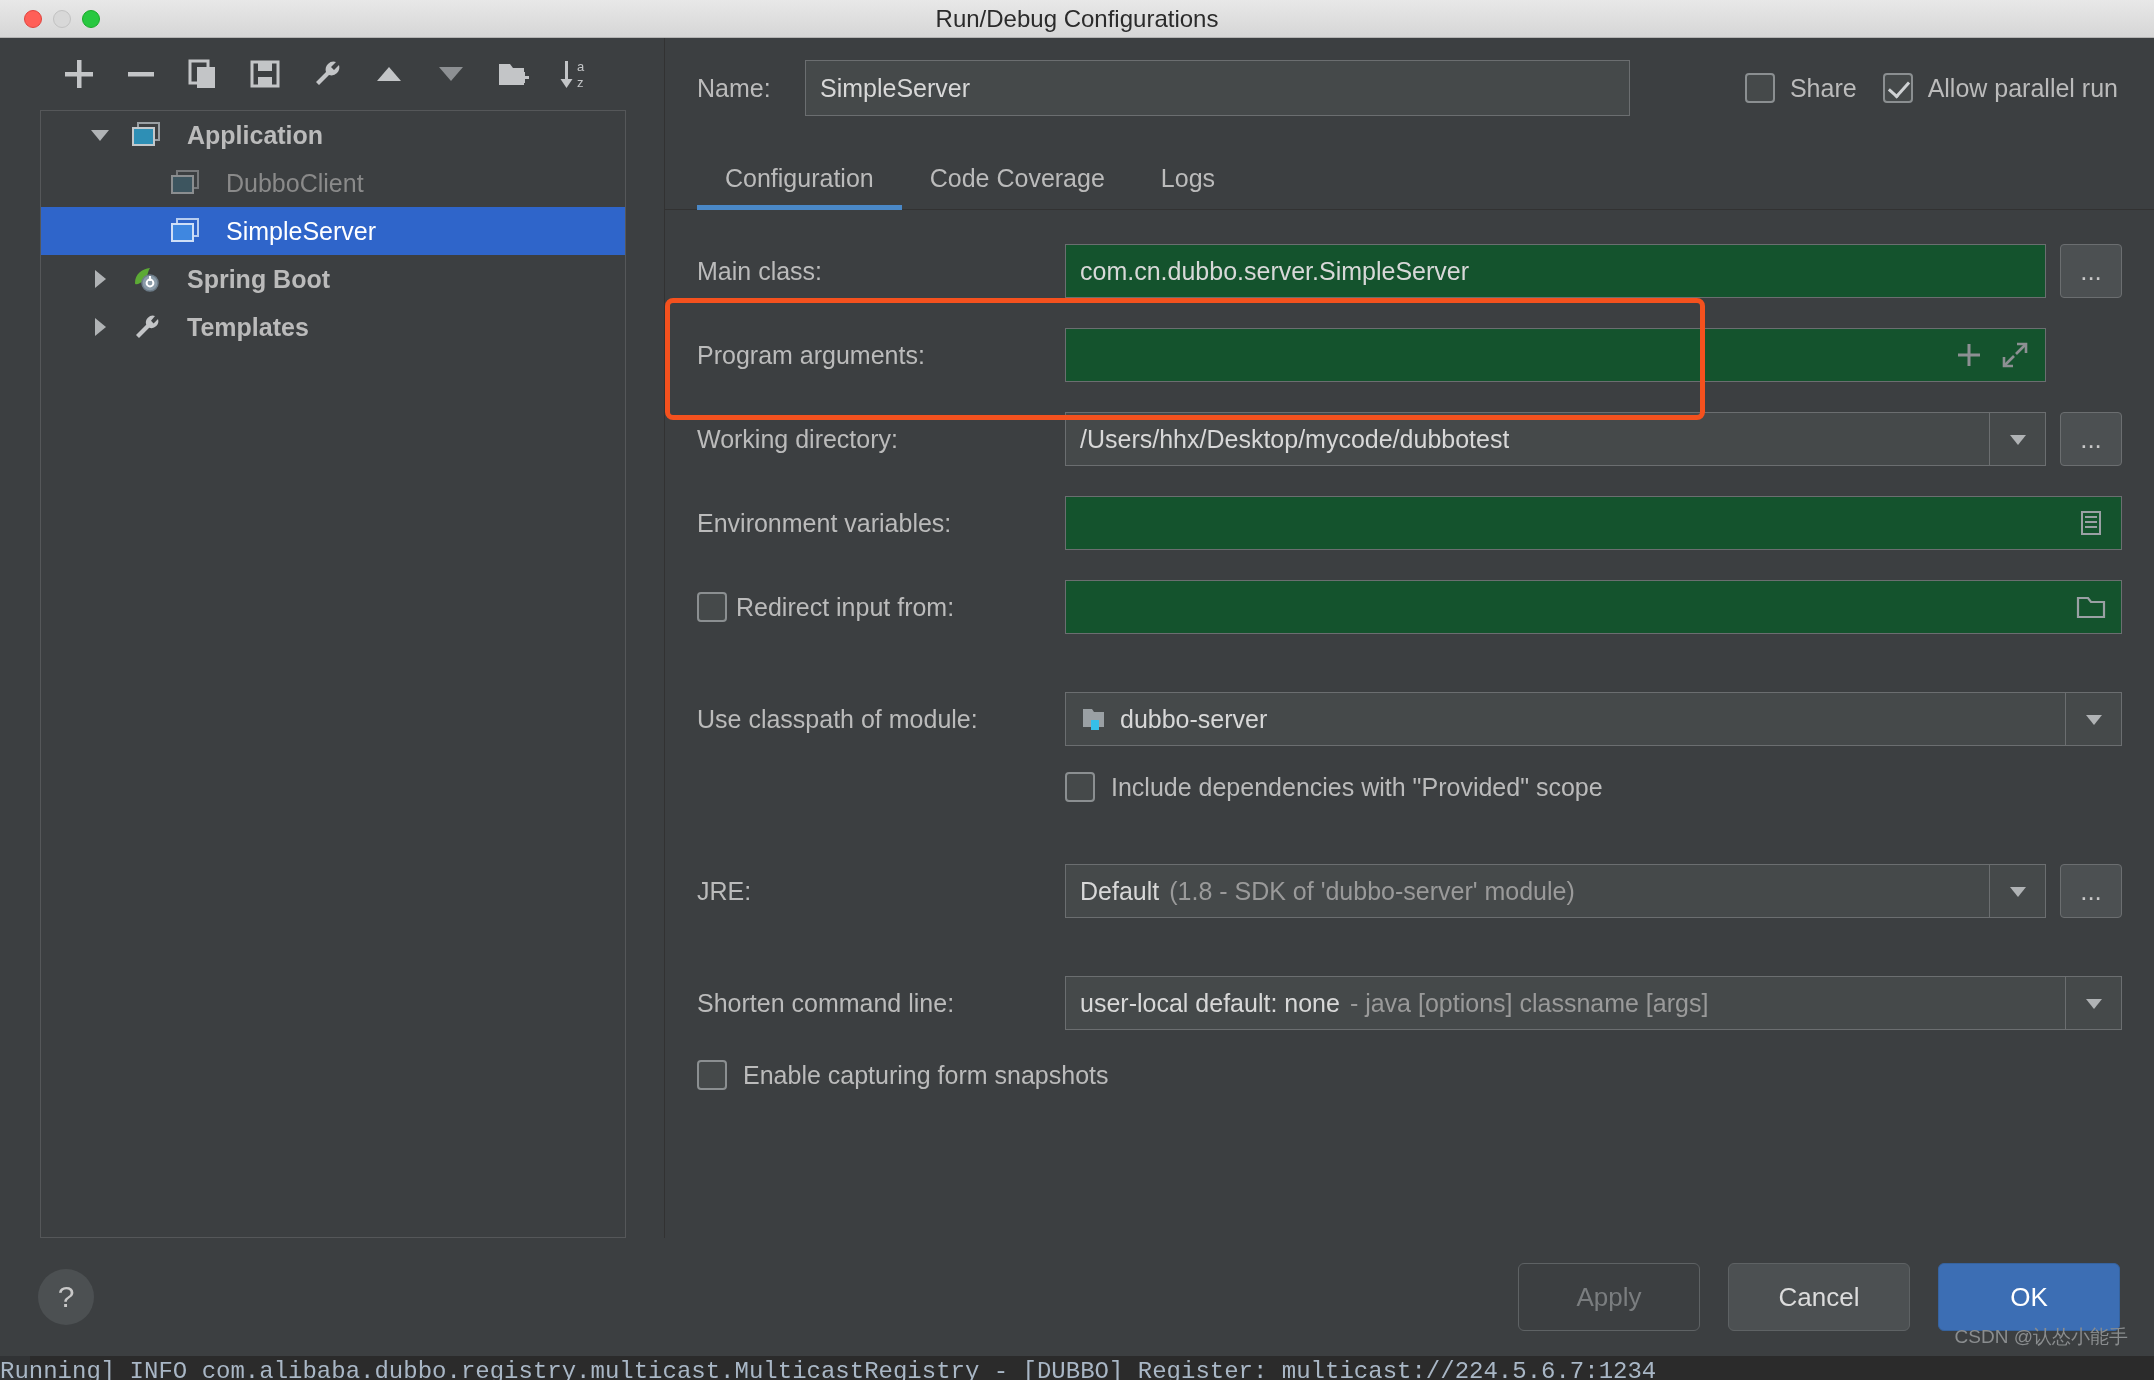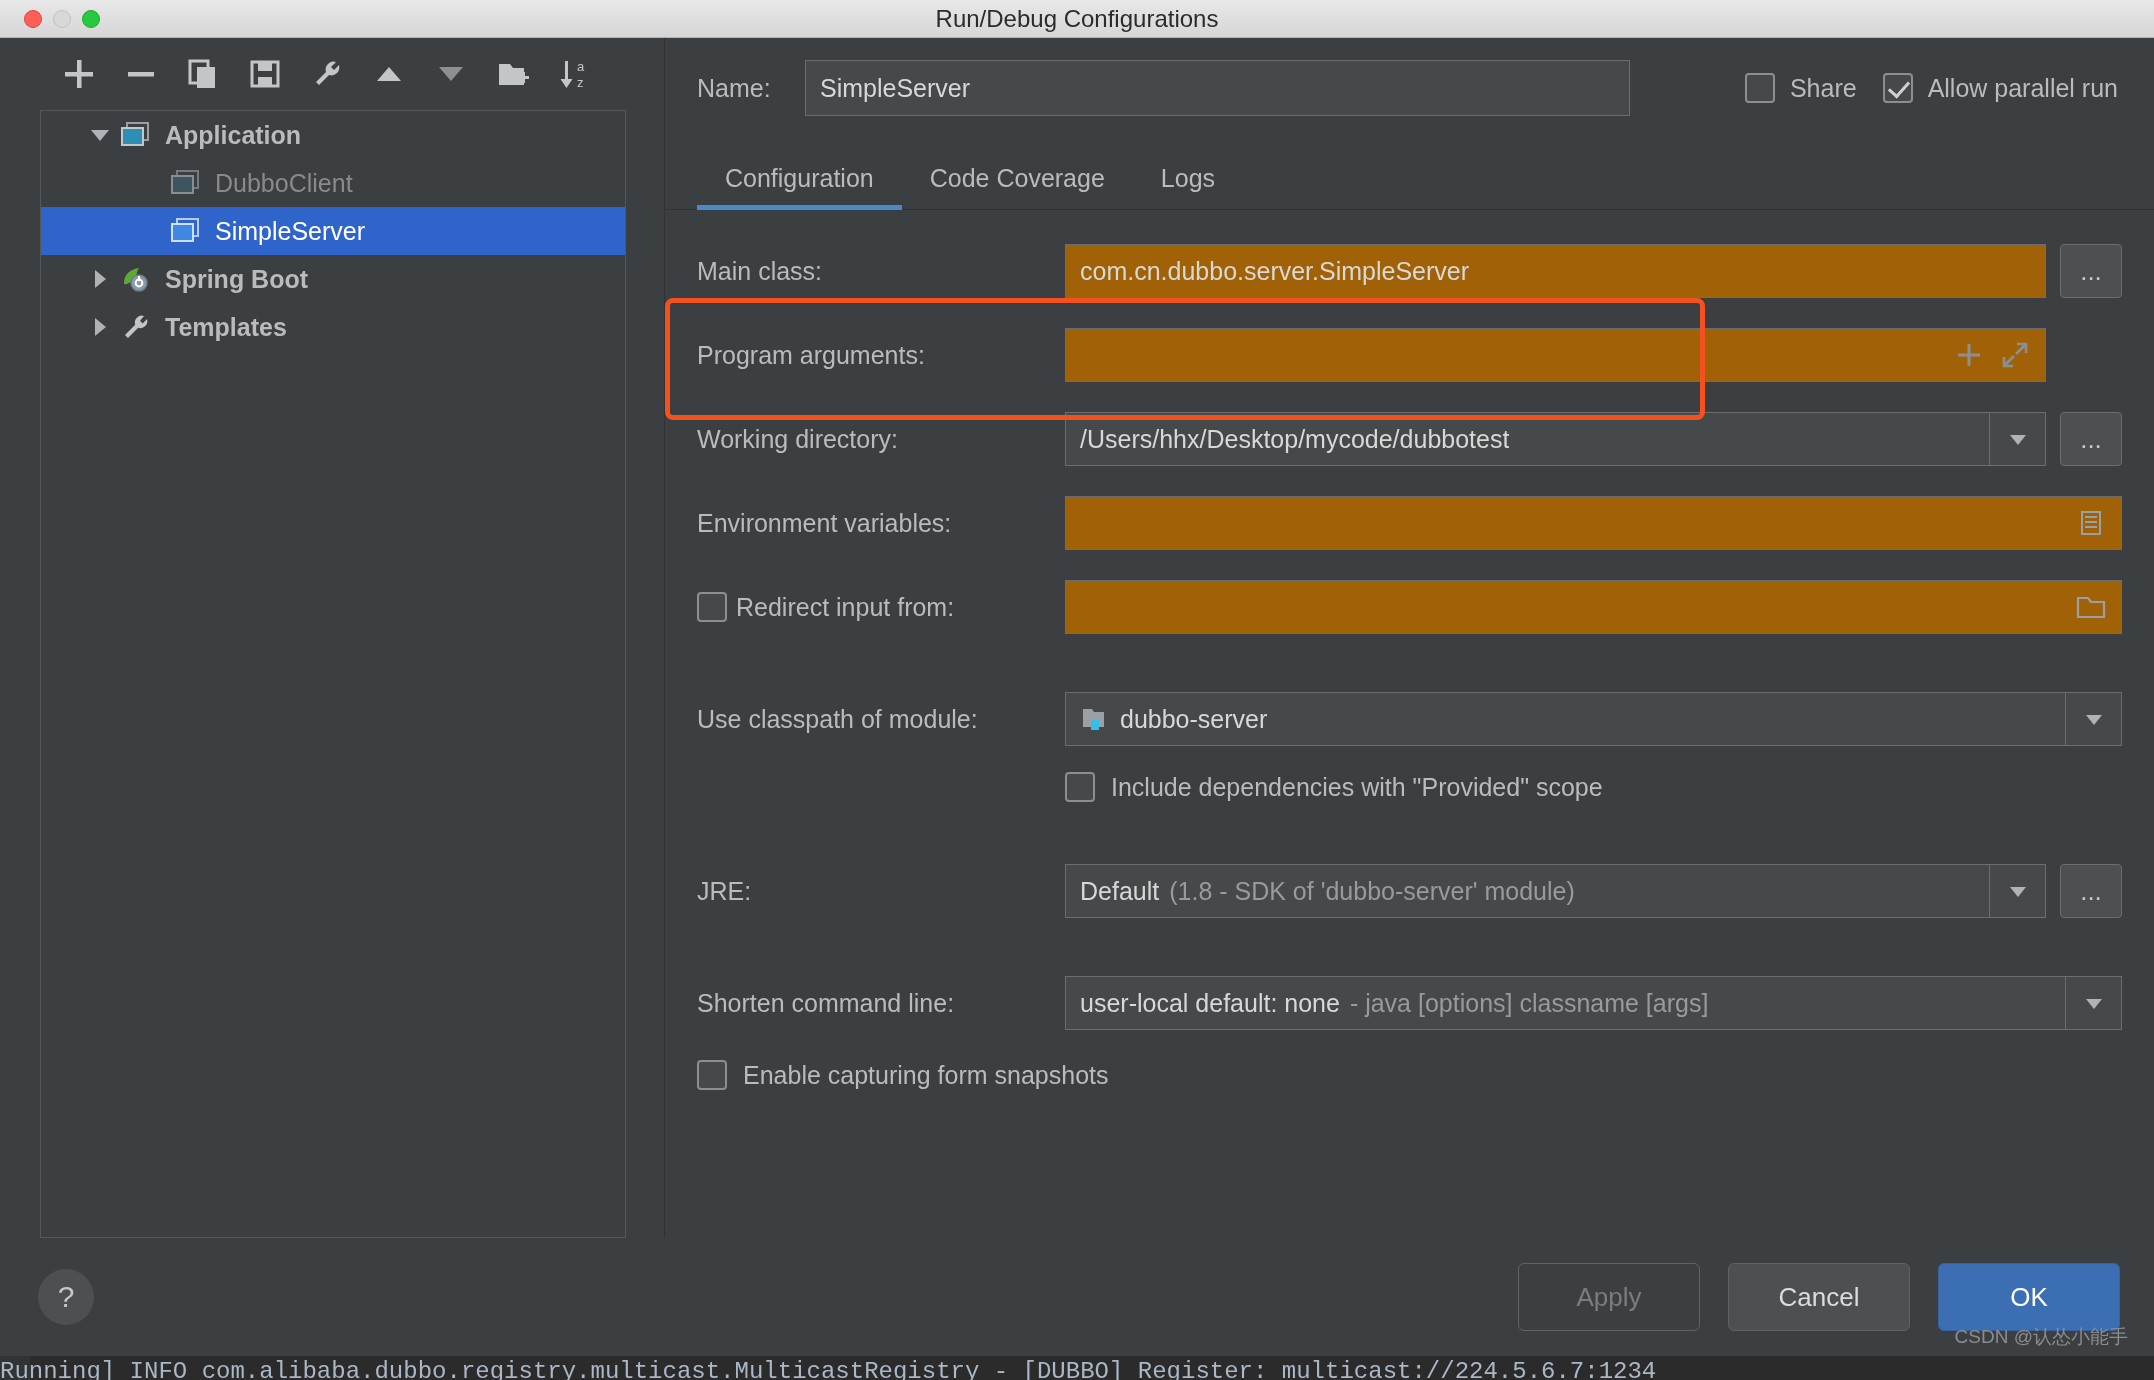--- a/index.html
+++ b/index.html
@@ -71,21 +71,21 @@
     cursor: default;
   }
   .tbtn svg { display: block; }
 
   #tree-box {
     margin: 0 38px 0 40px; flex: 1 1 auto;
     background: #3c3f41; border: 1px solid #555759;
     overflow: hidden; min-height: 0;
   }
   .tree-row {
-    height: 48px; display: flex; align-items: center; padding-left: 46px; gap: 0;
+    height: 48px; display: flex; align-items: center; padding-left: 46px; gap: 11px;
     font-size: 25px; color: #bbbbbb; white-space: nowrap;
   }
   .tree-row.child { padding-left: 130px; }
   .tree-row.selected { background: #2f65ca; color: #ffffff; }
   .tree-row.dim { color: #8a8a8a; }
   .tree-row.bold { font-weight: bold; }
   .twisty { width: 34px; display: flex; align-items: center; justify-content: flex-start; }
   .tree-icon { width: 40px; display: flex; align-items: center; justify-content: flex-start; }
   .tree-label { padding-left: 4px; }
 
@@ -134,21 +134,21 @@
   }
 
   
   #form-scroll { flex: 1 1 auto; overflow: hidden; padding: 34px 0 0 0; position: relative; }
   .frow { display: flex; align-items: center; padding: 0 32px 0 32px; margin-bottom: 22px; }
   .flabel { font-size: 25px; color: #bbbbbb; white-space: nowrap; flex: 0 0 auto; }
   .flabel.w1 { width: 368px; }
   .fctl { flex: 1 1 auto; display: flex; align-items: center; min-width: 0; }
 
   .tfield {
-    flex: 1 1 auto; height: 54px; background: #a16207; border: 1px solid #6b6e70;
+    flex: 1 1 auto; height: 54px; background: #14532d; border: 1px solid #6b6e70;
     color: #d8d8d8; font-size: 25px; padding: 0 14px; outline: none; min-width: 0;
     font-family: "Liberation Sans", sans-serif;
   }
   .tfield.mono { font-family: "Liberation Mono", monospace; font-size: 25px; }
 
   .browse-btn {
     width: 62px; height: 54px; flex: 0 0 62px; margin-left: 14px;
     background: #4c5052; border: 1px solid #6b6e70; border-radius: 4px;
     color: #c8c8c8; font-size: 26px; display: flex; align-items: center;
     justify-content: center; line-height: 0.4; cursor: default;

